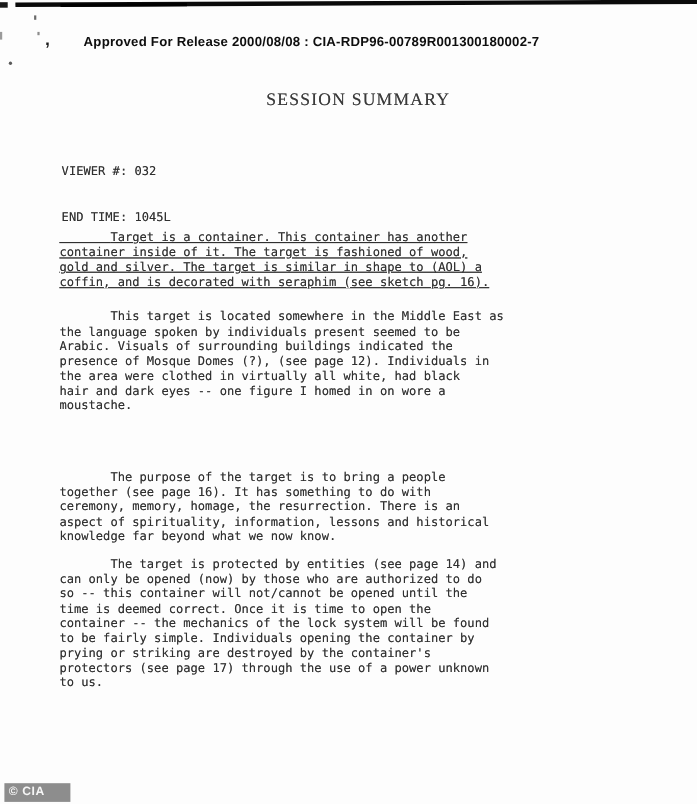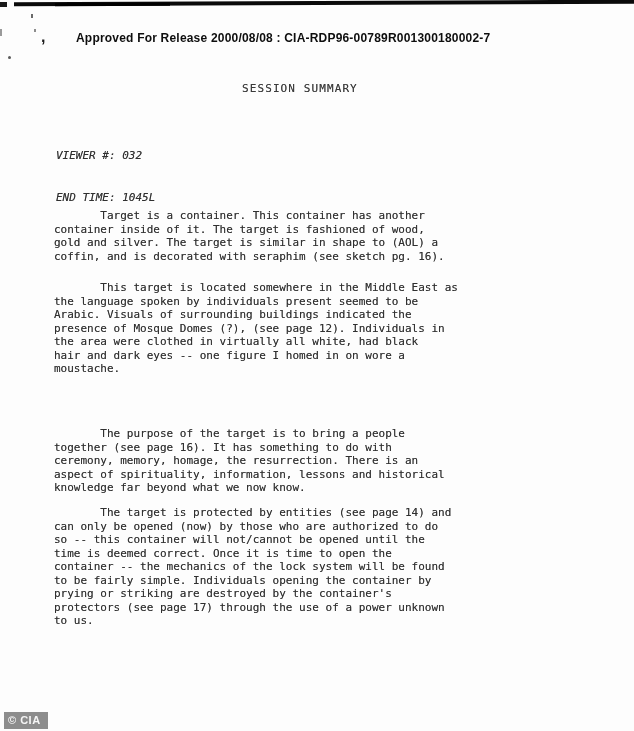--- a/index.html
+++ b/index.html
@@ -32,46 +32,47 @@
   }
   
   .classification-header {
     position: absolute; left: 76px; top: 31px;
     font-family: "Liberation Sans", sans-serif;
     font-weight: bold; font-size: 12px; letter-spacing: 0.2px;
     color: #0e0e0e; white-space: nowrap;
   }
   .doc-title {
     position: absolute; left: 242px; top: 82px;
-    font-size: 11px; letter-spacing: 1.1px; color: #3a3a3a;
+    font-size: 16px; letter-spacing: 1.1px; color: #3a3a3a;
     text-shadow: 0 0 0.5px rgba(50,50,50,0.6);
     white-space: pre;
+    font-family: Liberation Serif, serif;
   }
   .meta-block {
     position: absolute; left: 56px; top: 122px;
     font-size: 11px; line-height: 13.7px; white-space: pre;
-    color: #303030; text-shadow: 0 0 0.5px rgba(45,45,45,0.55); font-style: italic;
+    color: #303030; text-shadow: 0 0 0.5px rgba(45,45,45,0.55);
   }
   .para {
     position: absolute; left: 54px; width: 540px;
     font-size: 11px; line-height: 13.5px; white-space: pre-wrap;
     color: #303030; text-shadow: 0 0 0.5px rgba(45,45,45,0.55);
   }
-  .para-1 { top: 209px; }
+  .para-1 { top: 209px; text-decoration: underline; }
   .para-2 { top: 281px; }
   .para-3 { top: 386px; }
   .para-4 { top: 427px; }
   .para-5 { top: 506px; }
   
   .credit-badge {
     position: absolute; left: 4px; top: 712px;
     background: #8d8d8d; color: #f6f6f6;
     font-family: "Liberation Sans", sans-serif;
     font-weight: bold; font-size: 11px; line-height: 13px;
-    padding: 2px 7px 2px 4px; letter-spacing: 0.5px;
+    padding: 2px 23px 2px 4px; letter-spacing: 0.5px;
   }
 </style>
 </head>
 <body>
 
 <div class="page">
 
   <div class="scan-top-line"></div>
   <div class="scan-top-line-thick"></div>
   <div class="scan-notch"></div>

